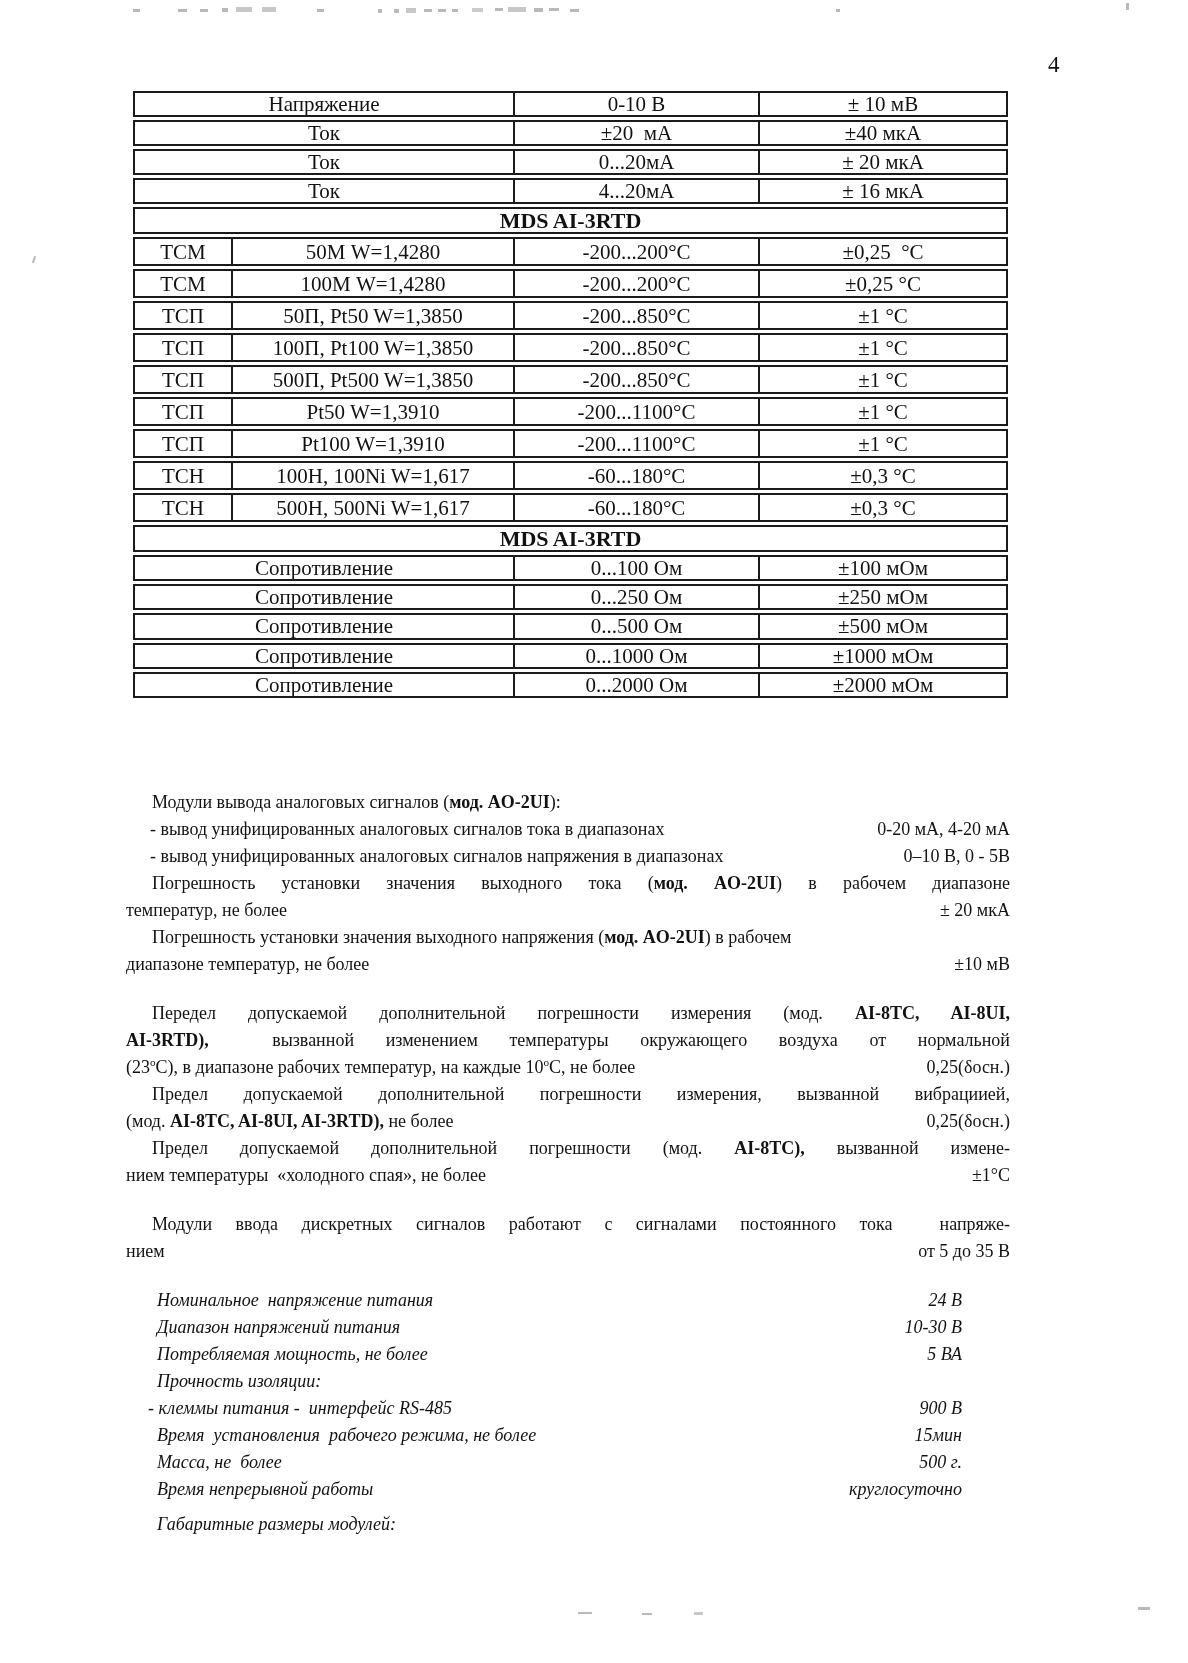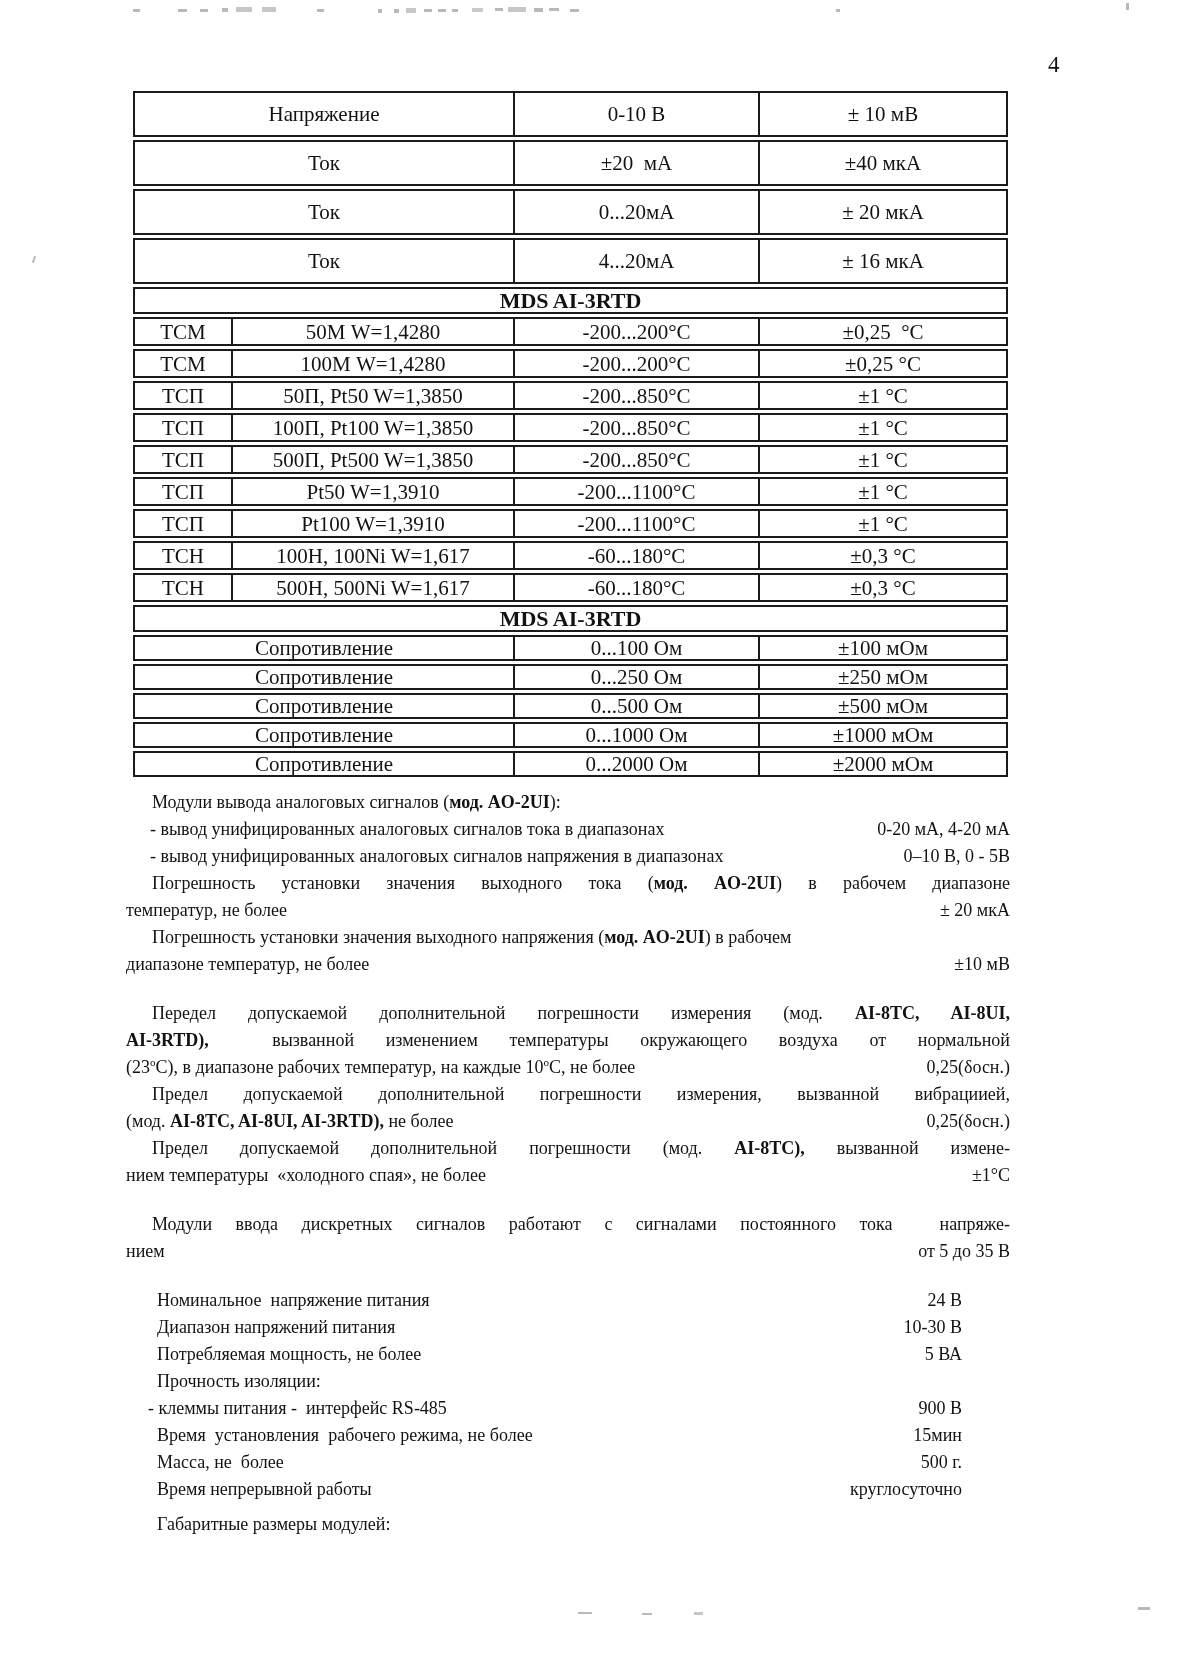--- a/index.html
+++ b/index.html
@@ -19,39 +19,39 @@
     border-collapse:separate; border-spacing:0 3px;
     font-size:21px; table-layout:fixed;
   }
   table.spec-table td {
     border:2px solid #1b1b1b; border-left:none;
     text-align:center; vertical-align:middle;
     padding:0 4px; line-height:1.05; overflow:hidden;
     box-sizing:border-box;
   }
   table.spec-table td:first-child { border-left:2px solid #1b1b1b; }
-  tr.r-tall  { height:46px; }
+  tr.r-tall  { height:26px; }
   tr.r-hdr   { height:27px; }
   tr.r-mid   { height:29px; }
   tr.r-short { height:25px; }
   tr.r-hdr td { font-weight:bold; font-size:22px; }
 
   
   .content { position:absolute; left:126px; top:789px; width:884px; font-size:18px; }
   .text-block { margin:0 0 22px 0; }
   .text-line { line-height:27px; min-height:27px; position:relative; }
   .text-line.flex { display:flex; justify-content:space-between; align-items:baseline; }
   .text-line.stretch { text-align:justify; text-align-last:justify; }
   .tl-left  { white-space:nowrap; }
   .tl-right { white-space:nowrap; }
   b { font-weight:bold; }
   sup { font-size:62%; vertical-align:super; line-height:0; }
 
   
-  .spec-list { margin-top:14px; }
+  .spec-list { margin-top:14px;font-style:italic; }
   .spec-row { display:flex; justify-content:space-between; align-items:baseline;
               line-height:27px; min-height:27px; }
   .spec-row .spec-value { white-space:nowrap; padding-right:48px; }
   .spec-row.gap { margin-top:8px; }
 
   
   .mark { position:absolute; background:#b9b9b9; }
 </style>
 </head>
 <body>

